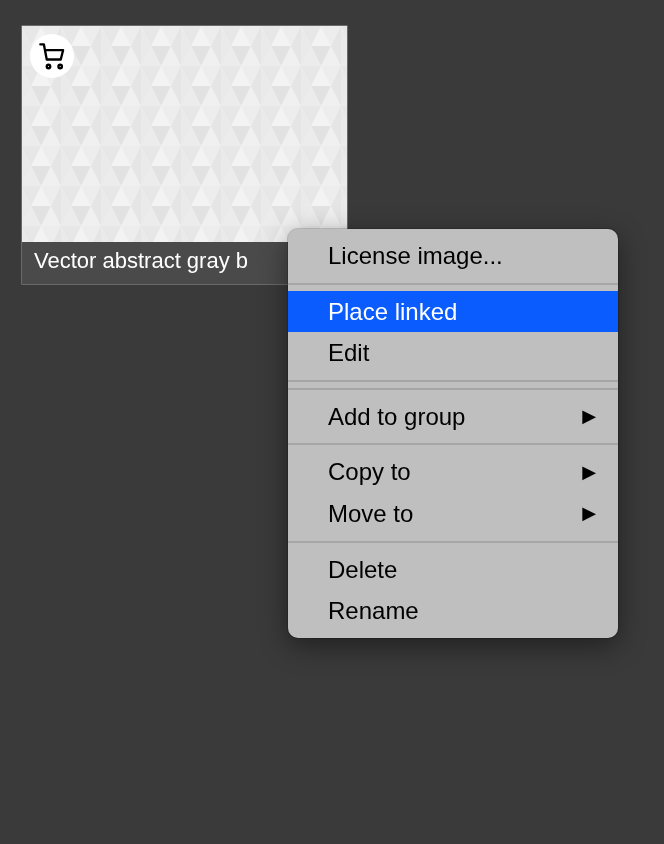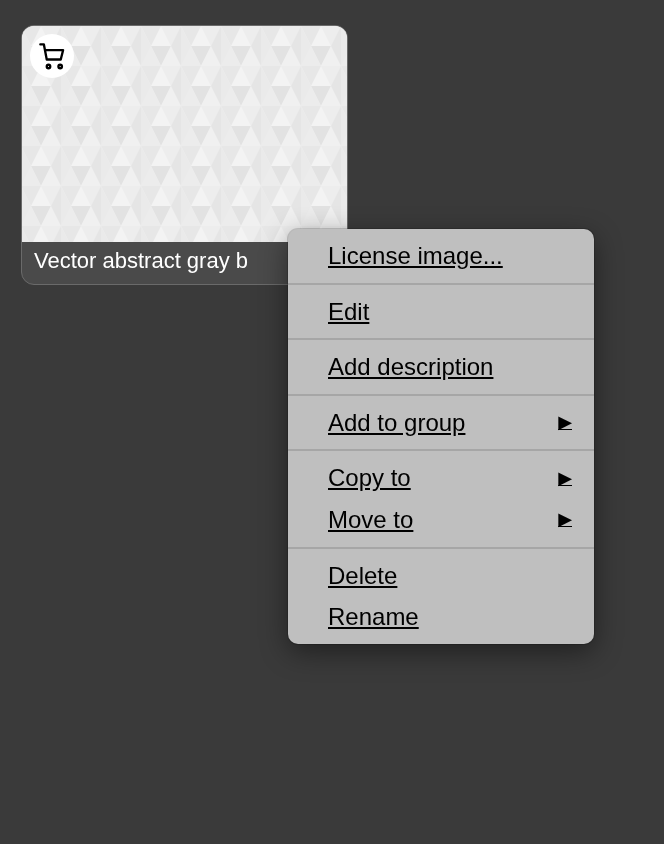--- a/index.html
+++ b/index.html
@@ -11,21 +11,21 @@
       overflow: hidden;
       position: relative;
     }
     .thumbnail-card {
       position: absolute;
       left: 21px;
       top: 25px;
       width: 327px;
       background: #4a4a4a;
       border: 1px solid #6a6a6a;
-      border-radius: 13px;
+      border-radius: 1px;
       overflow: hidden;
     }
     .thumb-image {
       width: 100%;
       height: 216px;
       background: #f0f0f0;
       position: relative;
       overflow: hidden;
     }
     .thumb-image svg.bg {
@@ -51,26 +51,25 @@
       color: #fff;
       font-size: 22px;
       font-weight: 400;
       white-space: nowrap;
       overflow: hidden;
     }
     .context-menu {
       position: absolute;
       left: 288px;
       top: 229px;
-      width: 306px;
+      width: 330px;
       background: #bfbfbf;
       border-radius: 10px;
       box-shadow: 0 8px 28px rgba(0,0,0,0.45), 0 0 0 1px rgba(0,0,0,0.15);
       padding: 6px 0;
-      text-decoration: underline;
     }
     .menu-item {
       display: flex;
       align-items: center;
       justify-content: space-between;
       padding: 4px 22px 4px 40px;
       font-size: 24px;
       color: #000;
       cursor: default;
       line-height: 1.4;
@@ -119,27 +118,27 @@
     </div>
   </div>
   <div class="thumb-title">Vector abstract gray b</div>
 </div>
 
 <div class="context-menu" id="ctxMenu">
     <div class="menu-item">
       <span>License image...</span>
     </div>
     <div class="menu-separator"></div>
+    <div class="menu-item highlighted">
+      <span>Place linked</span>
+    </div>
     <div class="menu-item">
       <span>Edit</span>
     </div>
     <div class="menu-separator"></div>
-    <div class="menu-item">
-      <span>Add description</span>
-    </div>
     <div class="menu-separator"></div>
     <div class="menu-item">
       <span>Add to group</span>
       <span class="submenu-arrow">▶</span>
     </div>
     <div class="menu-separator"></div>
     <div class="menu-item">
       <span>Copy to</span>
       <span class="submenu-arrow">▶</span>
     </div>

